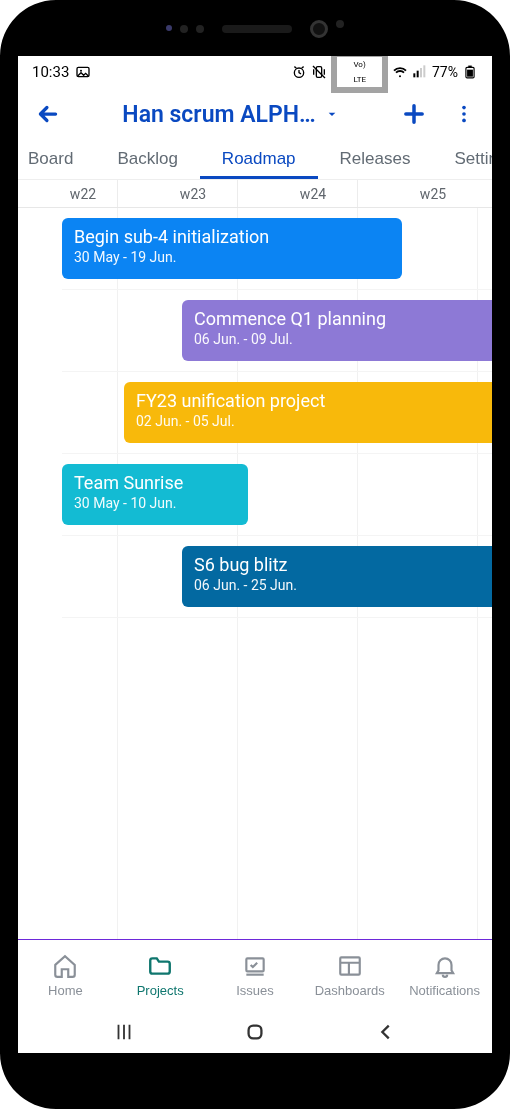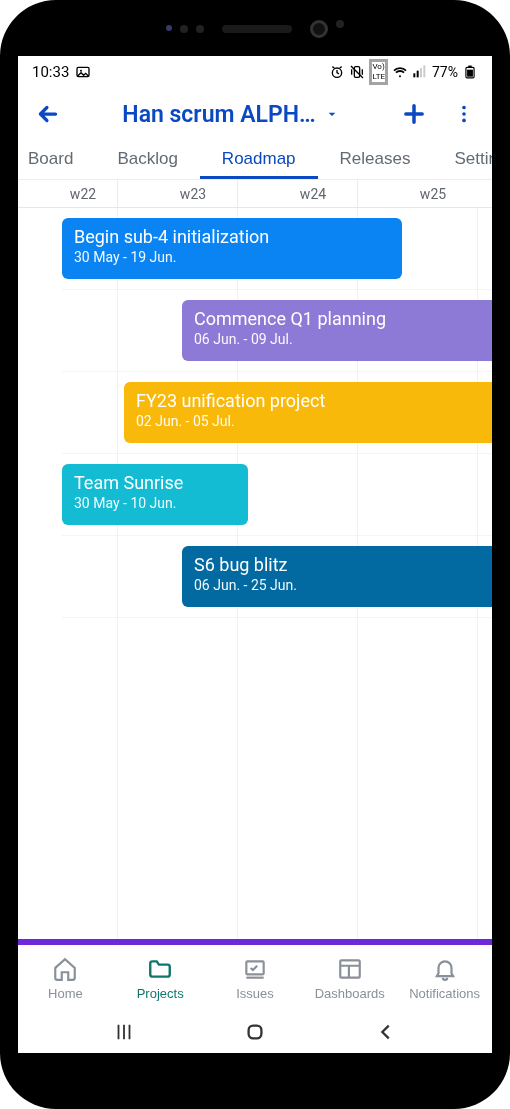--- a/index.html
+++ b/index.html
@@ -160,21 +160,21 @@
     padding: 8px 12px 0 12px;
     display:flex; flex-direction:column; justify-content:flex-start;
     overflow:hidden;
   }
   .bar .bar-title { font-size:18px; font-weight:400; white-space:nowrap; overflow:hidden; text-overflow:ellipsis;}
   .bar .bar-sub { font-size:14px; opacity:0.95; margin-top:2px;}
 
   
   .bottom-nav {
     height: 72px;
-    border-top: 6px solid #6d28d9;
+    border-top: 1px solid #6d28d9;
     display:flex;
   }
   .nav-item {
     flex:1;
     display:flex; flex-direction:column; align-items:center; justify-content:center;
     gap:4px;
     font-size:13px;
     color:#8a9098;
     background:transparent; border:none;
   }
@@ -228,21 +228,21 @@
             <path d="M5 4l3 2M19 4l-3 2" stroke="#000" stroke-width="2"></path>
           </svg>
         </span>
       <span class="sicon">
           <svg viewBox="0 0 24 24" width="16" height="16" fill="#000">
             <rect x="8" y="4" width="8" height="16" rx="2" fill="none" stroke="#000" stroke-width="2"></rect>
             <path d="M4 8v8M20 8v8" stroke="#000" stroke-width="2"></path>
             <path d="M3 3l18 18" stroke="#000" stroke-width="2"></path>
           </svg>
         </span>
-      <span style="font-size:8px; line-height:10px; border:3px solid #a3a3a3; padding:0 0;">Vo)<br>LTE</span>
+      <span style="font-size:8px; line-height:15px; border:6px solid #a3a3a3; padding:0 16px;">Vo)<br>LTE</span>
       <span class="sicon">
           <svg viewBox="0 0 24 24" width="16" height="16" fill="#000">
             <path d="M12 20a1.5 1.5 0 100-3 1.5 1.5 0 000 3zM5 12a10 10 0 0114 0l-2 2a7 7 0 00-10 0zM2 9a14 14 0 0120 0l-2 2a11 11 0 00-16 0z"></path>
           </svg>
         </span>
       <span class="sicon">
           <svg viewBox="0 0 24 24" width="16" height="16">
             <rect x="2" y="14" width="3" height="6" fill="#000"></rect>
             <rect x="7" y="10" width="3" height="10" fill="#000"></rect>
             <rect x="12" y="6" width="3" height="14" fill="#ccc"></rect>

